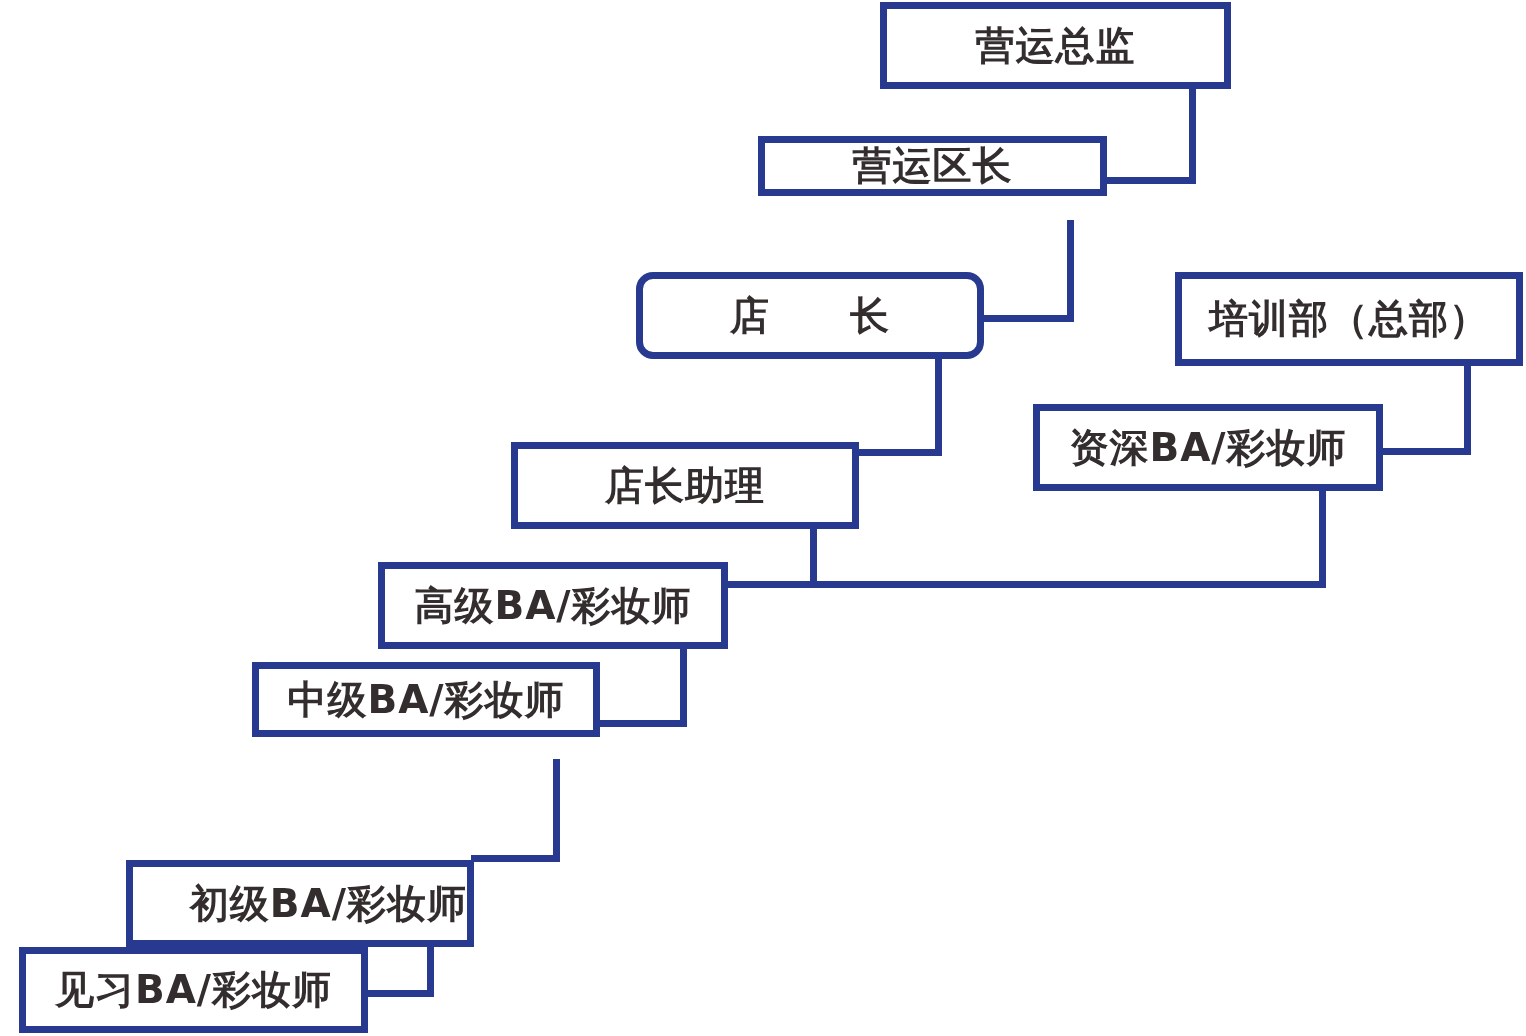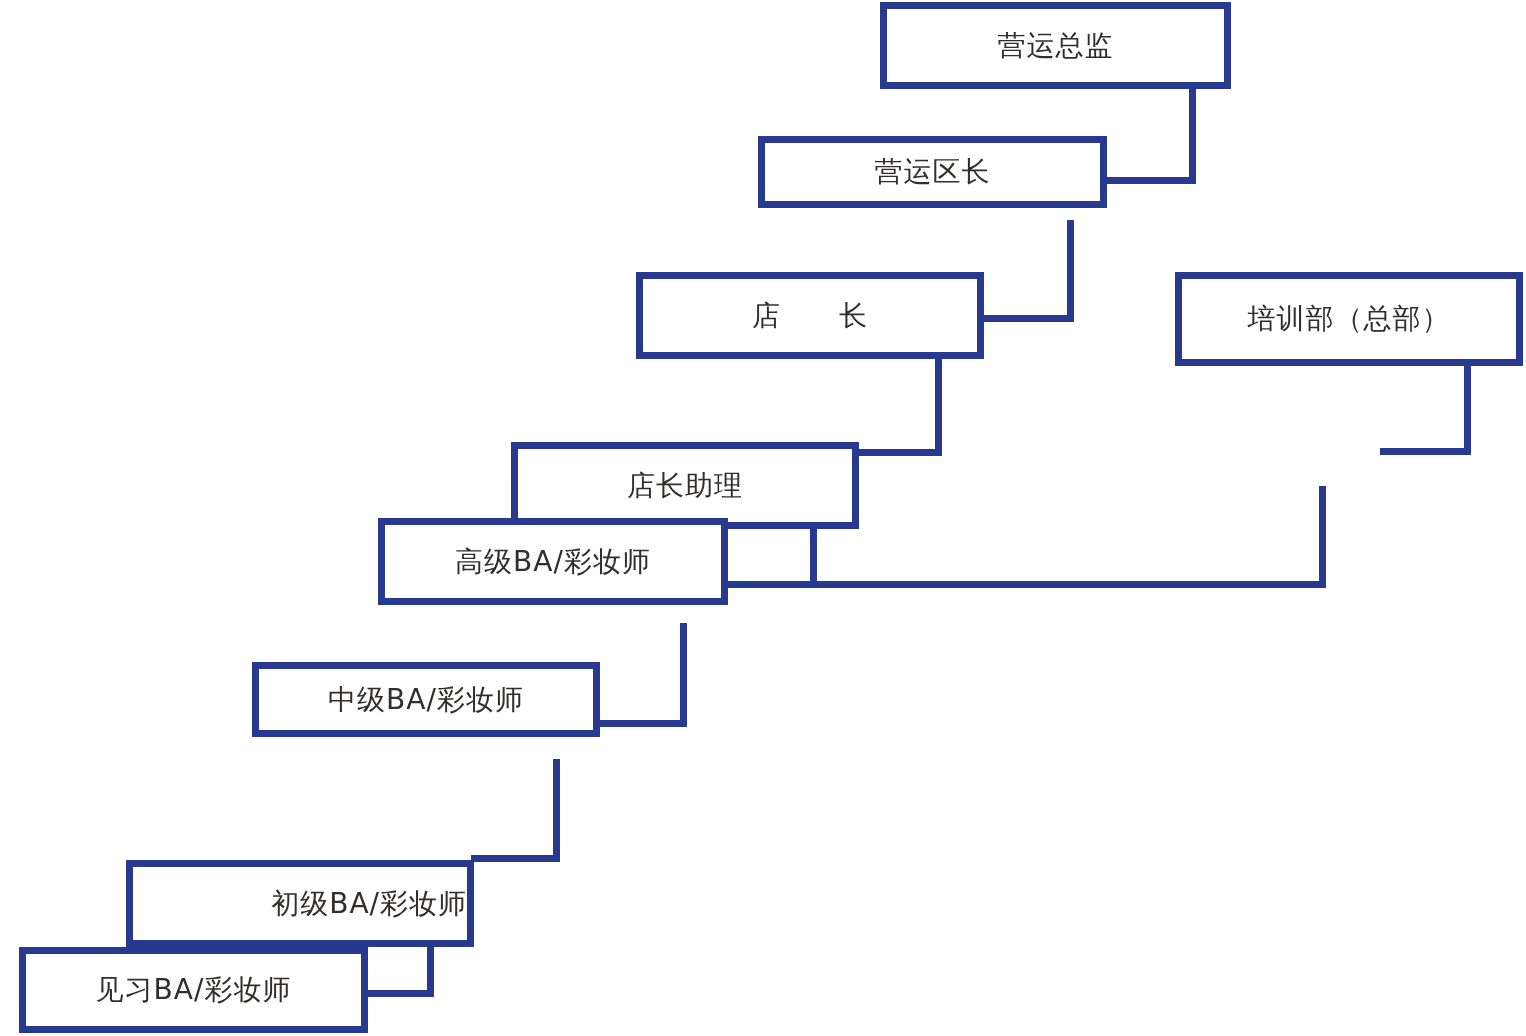--- a/index.html
+++ b/index.html
@@ -19,59 +19,62 @@
     position: absolute;
     box-sizing: border-box;
     border: 7px solid var(--line, #273A90);
     background: var(--node-bg, #ffffff);
     display: flex;
     align-items: center;
     justify-content: center;
     z-index: 2;
   }
   .node span {
-    font-size: 28px;
-    font-weight: normal;
+    font-size: 39px;
+    font-weight: bold;
     color: var(--text, #332D2D);
     white-space: nowrap;
     letter-spacing: 1px;
   }
   .line {
     position: absolute;
     background: var(--line, #273A90);
     z-index: 1;
   }
 </style>
 </head>
 <body>
 
 <div class="canvas">
 
   <div class="node" style="left:880px; top:2px; width:351px; height:87px;">
     <span>营运总监</span>
   </div>
 
-  <div class="node" style="left:758px; top:136px; width:349px; height:72px;">
+  <div class="node" style="left:758px; top:136px; width:349px; height:60px;">
     <span>营运区长</span>
   </div>
 
-  <div class="node" style="left:636px; top:272px; width:348px; height:87px;">
+  <div class="node" style="left:636px; top:272px; width:348px; height:87px;border-radius:17px;">
     <span>店　　长</span>
   </div>
 
   <div class="node" style="left:1175px; top:272px; width:348px; height:94px;">
     <span>培训部（总部）</span>
   </div>
 
   <div class="node" style="left:511px; top:406px; width:348px; height:87px;margin-top:36px;">
     <span>店长助理</span>
   </div>
 
+  <div class="node" style="left:1033px; top:404px; width:350px; height:87px;">
+    <span>资深BA/彩妆师</span>
+  </div>
 
-  <div class="node" style="left:378px; top:518px; width:350px; height:87px;">
+  <div class="node" style="left:378px; top:562px; width:350px; height:87px;">
     <span>高级BA/彩妆师</span>
   </div>
 
   <div class="node" style="left:252px; top:662px; width:348px; height:75px;">
     <span>中级BA/彩妆师</span>
   </div>
 
   <div class="node" style="left:126px; top:860px; width:348px; height:87px;justify-content:flex-end;">
     <span>初级BA/彩妆师</span>
   </div>

